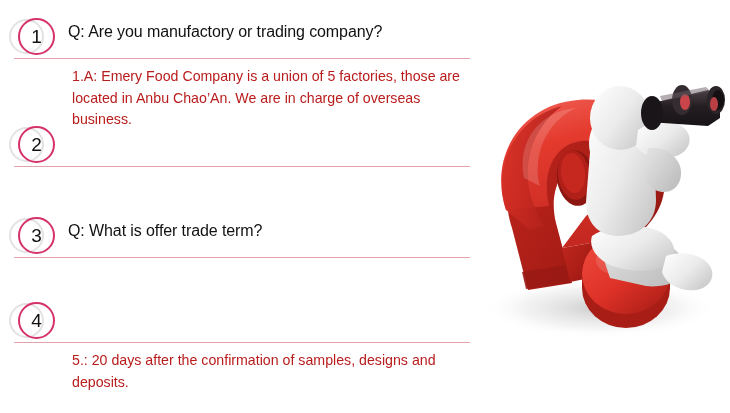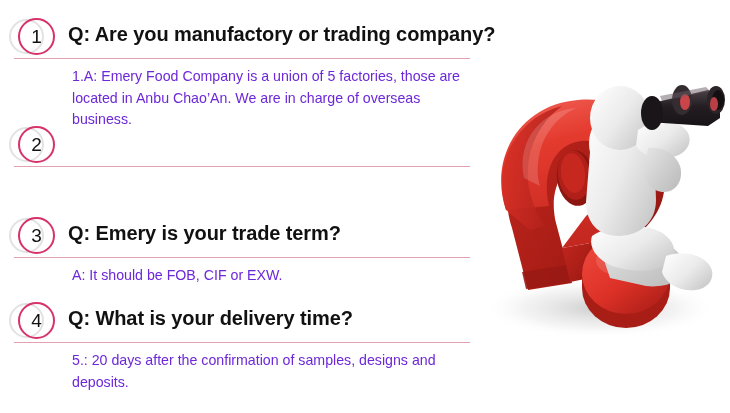--- a/index.html
+++ b/index.html
@@ -68,22 +68,22 @@
     border-radius: 50%;
     box-sizing: border-box;
     z-index: 0;
   }
 
   .q-text {
     position: absolute;
     left: 68px;
     top: 9px;
     right: 8px;
-    font-size: 20px;
-    font-weight: bold;
+    font-size: 16px;
+    font-weight: normal;
     color: #111111;
     letter-spacing: -0.1px;
     white-space: nowrap;
   }
 
   .divider {
     position: absolute;
     left: 14px;
     width: 456px;
     height: 1px;
@@ -94,21 +94,21 @@
   .faq-item.i2 .divider { top: 44px; }
   .faq-item.i3 .divider { top: 44px; }
 
   .a-text {
     position: absolute;
     left: 72px;
     top: 52px;
     width: 400px;
     font-size: 14.2px;
     font-weight: normal;
-    color: #6d28d9;
+    color: #b91c1c;
     line-height: 1.52;
   }
 
   
   #illustration {
     position: absolute;
     left: 470px;
     top: 60px;
     width: 260px;
     height: 290px;
@@ -137,31 +137,29 @@
         <span class="badge-ghost"></span>
         <span class="badge">2</span>
         <span class="divider"></span>
       </div>
     </div>
 
     <div class="faq-item i2">
       <div class="q-row">
         <span class="badge-ghost"></span>
         <span class="badge">3</span>
-        <span class="q-text">Q: Emery is your trade term?</span>
-        <span class="divider"></span>
-      </div>
-      <div class="a-text">A: It should be FOB, CIF or EXW.</div>
+        <span class="q-text">Q: What is offer trade term?</span>
+        <span class="divider"></span>
+      </div>
     </div>
 
     <div class="faq-item i3">
       <div class="q-row">
         <span class="badge-ghost"></span>
         <span class="badge">4</span>
-        <span class="q-text">Q: What is your delivery time?</span>
         <span class="divider"></span>
       </div>
       <div class="a-text">5.: 20 days after the confirmation of samples, designs and deposits.</div>
     </div>
 
   </div>
 
   <div id="illustration">
     <svg width="260" height="290" viewBox="0 0 260 290" xmlns="http://www.w3.org/2000/svg">
       <defs>

